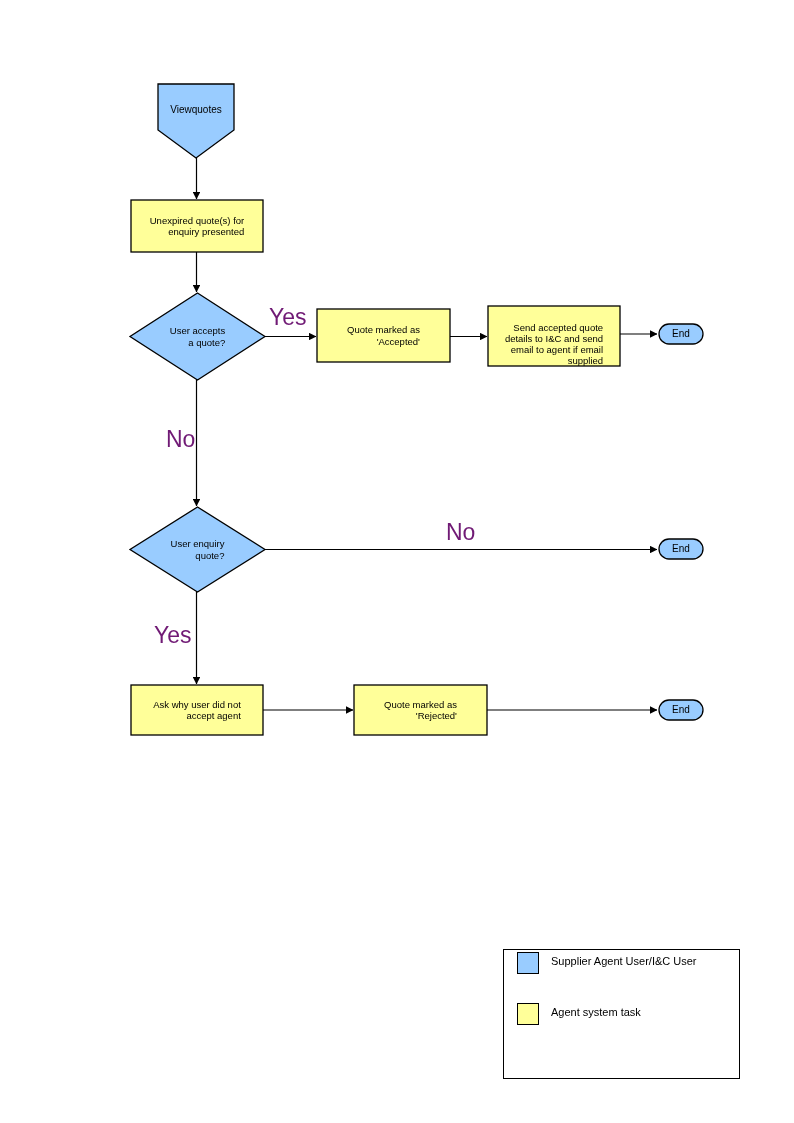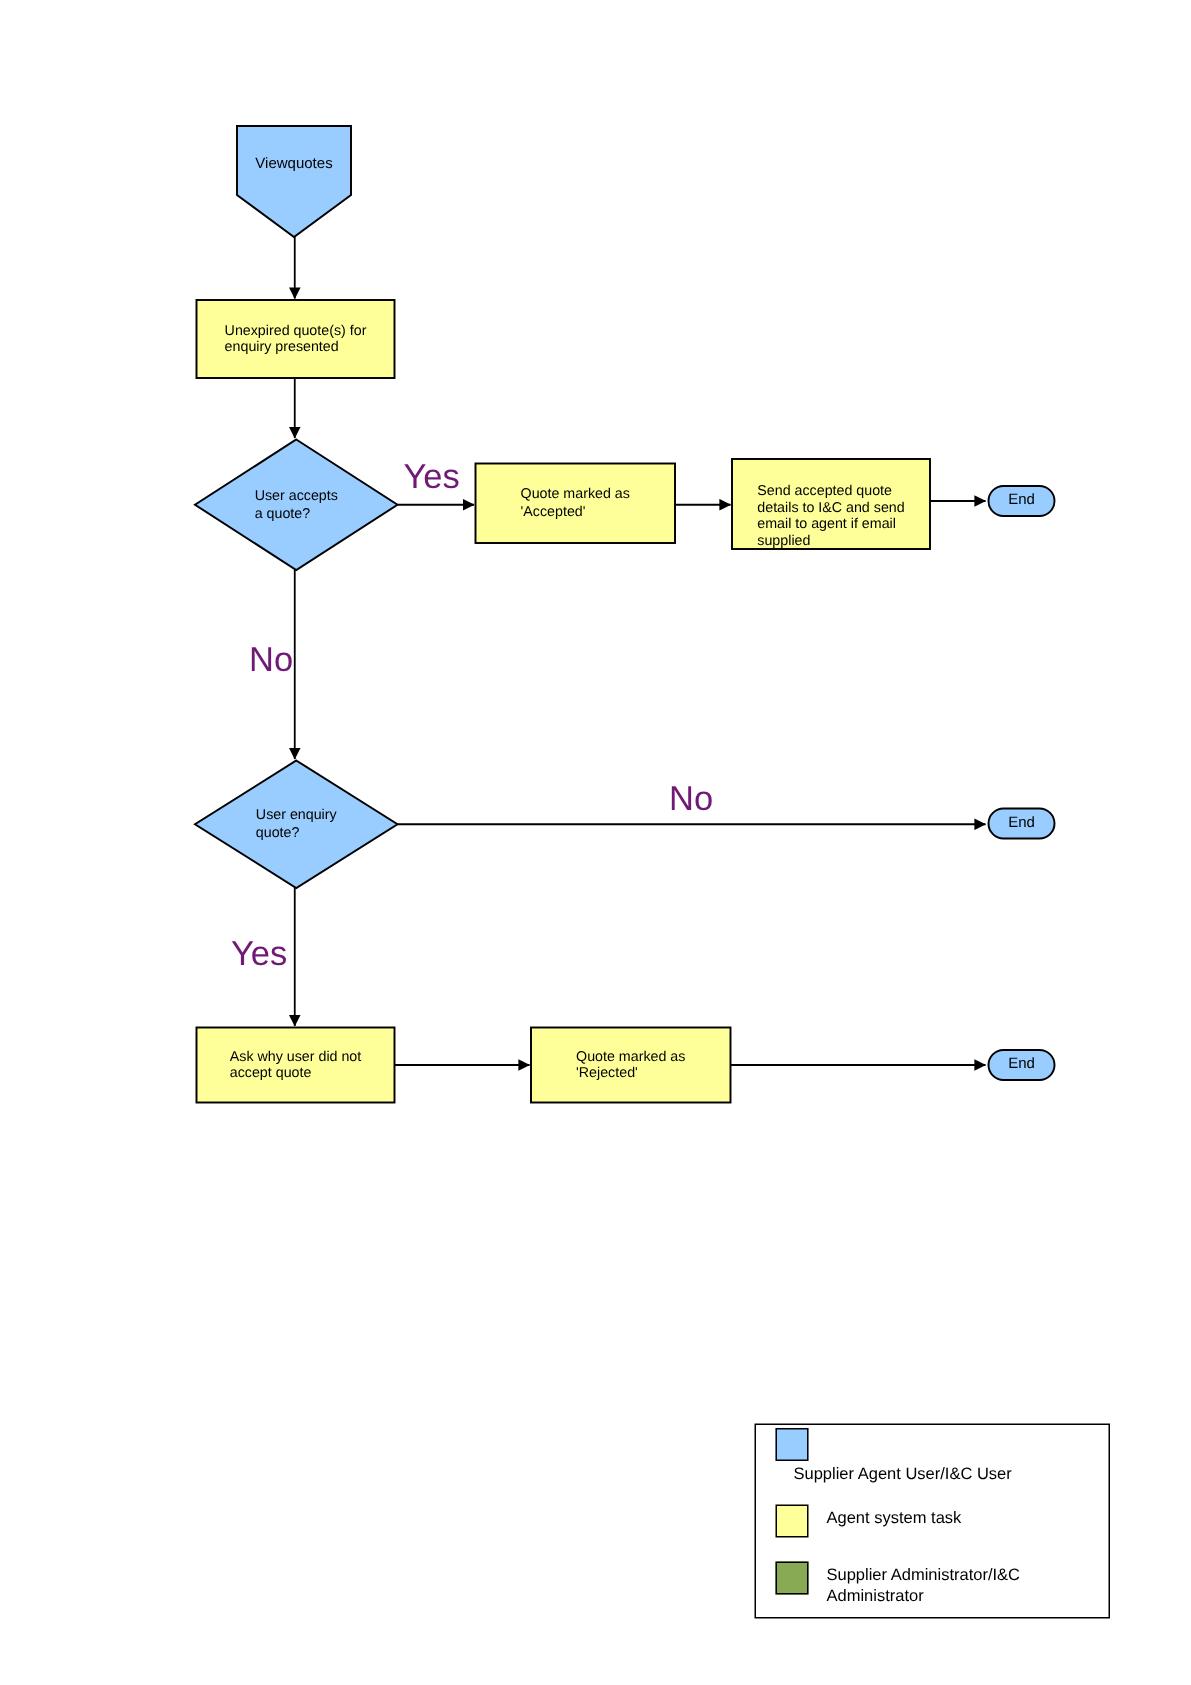--- a/index.html
+++ b/index.html
@@ -27,21 +27,21 @@
     top: 0;
     width: 794px;
     height: 1123px;
   }
   
   .node-label {
     position: absolute;
     display: flex;
     align-items: center;
     justify-content: center;
-    text-align: left;
+    text-align: right;
     line-height: 1.18;
     font-size: 9.5px;
     color: #000;
     pointer-events: none;
     white-space: pre-line;
   }
   .node-label.start-label { font-size: 10px; }
   .node-label.end-label { font-size: 10px; }
   .edge-label {
     position: absolute;
@@ -158,44 +158,39 @@
 supplied</div>
 
   <div class="node-label end-label" style="left:659px; top:324px; width:44px; height:20px;">End</div>
 
   <div class="node-label" style="left:142px; top:527px; width:111px; height:45px;">User enquiry
 quote?</div>
 
   <div class="node-label end-label" style="left:659px; top:539px; width:44px; height:20px;">End</div>
 
   <div class="node-label" style="left:133px; top:687px; width:128px; height:46px;">Ask why user did not
-accept quote</div>
+accept agent</div>
 
   <div class="node-label" style="left:356px; top:687px; width:129px; height:46px;">Quote  marked as
 'Rejected'</div>
 
   <div class="node-label end-label" style="left:659px; top:700px; width:44px; height:20px;">End</div>
 
   <div class="edge-label" style="left:269px; top:306px;">Yes</div>
 
   <div class="edge-label" style="left:166px; top:428px;">No</div>
 
   <div class="edge-label" style="left:446px; top:521px;">No</div>
 
   <div class="edge-label" style="left:154px; top:624px;">Yes</div>
 
   <div id="legend">
-    <div class="legend-row" style="top:2px;flex-direction:column;">
+    <div class="legend-row" style="top:2px;">
       <span class="legend-swatch" style="background:#99CCFF;"></span>
       <span class="legend-text">Supplier Agent User/I&amp;C User</span>
     </div>
     <div class="legend-row" style="top:53px;">
       <span class="legend-swatch" style="background:#FFFF99;"></span>
       <span class="legend-text">Agent system task</span>
     </div>
-    <div class="legend-row" style="top:91px;">
-      <span class="legend-swatch" style="background:#88AA55;"></span>
-      <span class="legend-text">Supplier Administrator/I&amp;C
-Administrator</span>
-    </div>
   </div>
 
 </div>
 
 </body></html>

